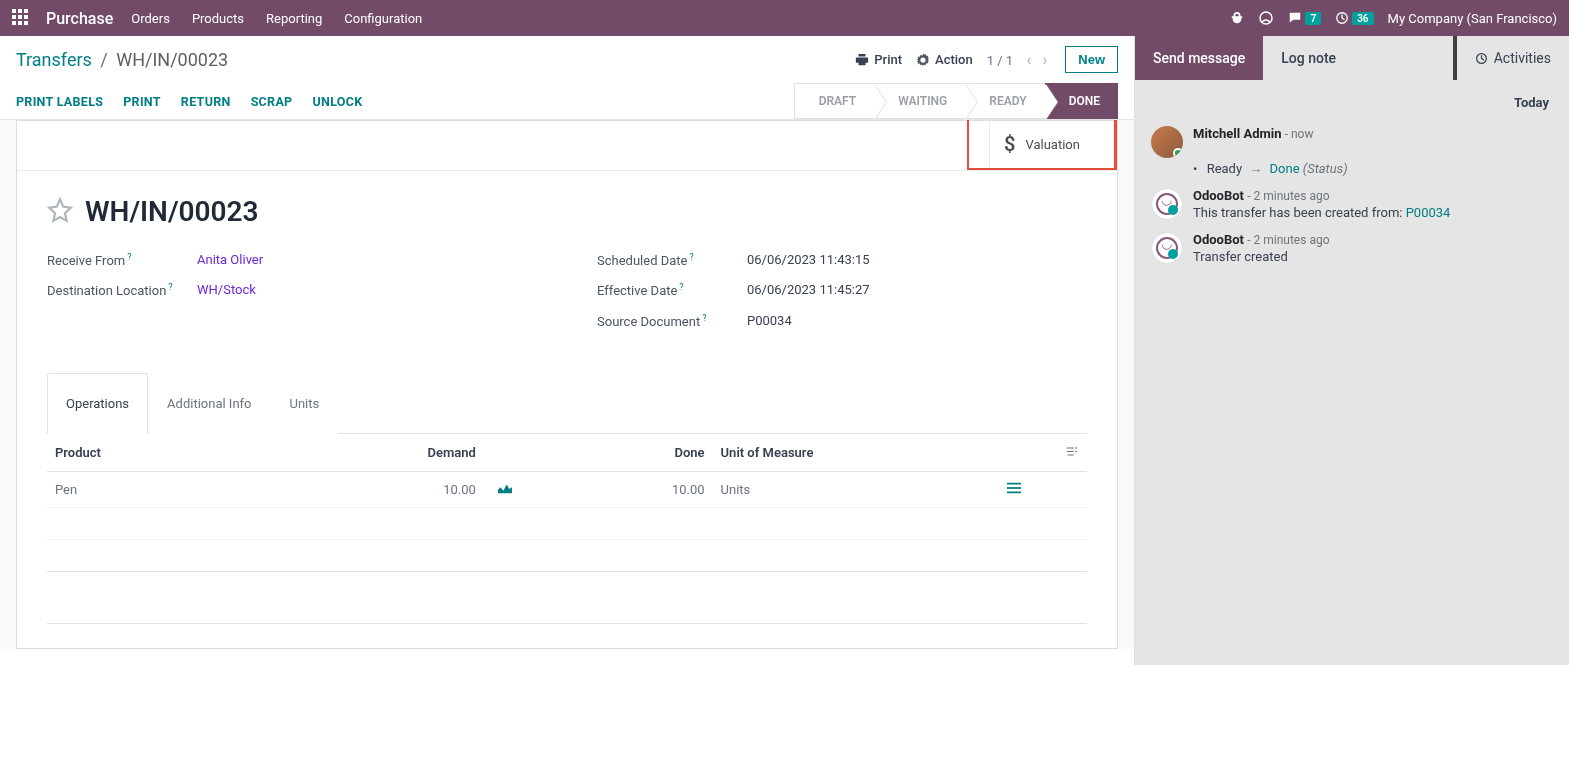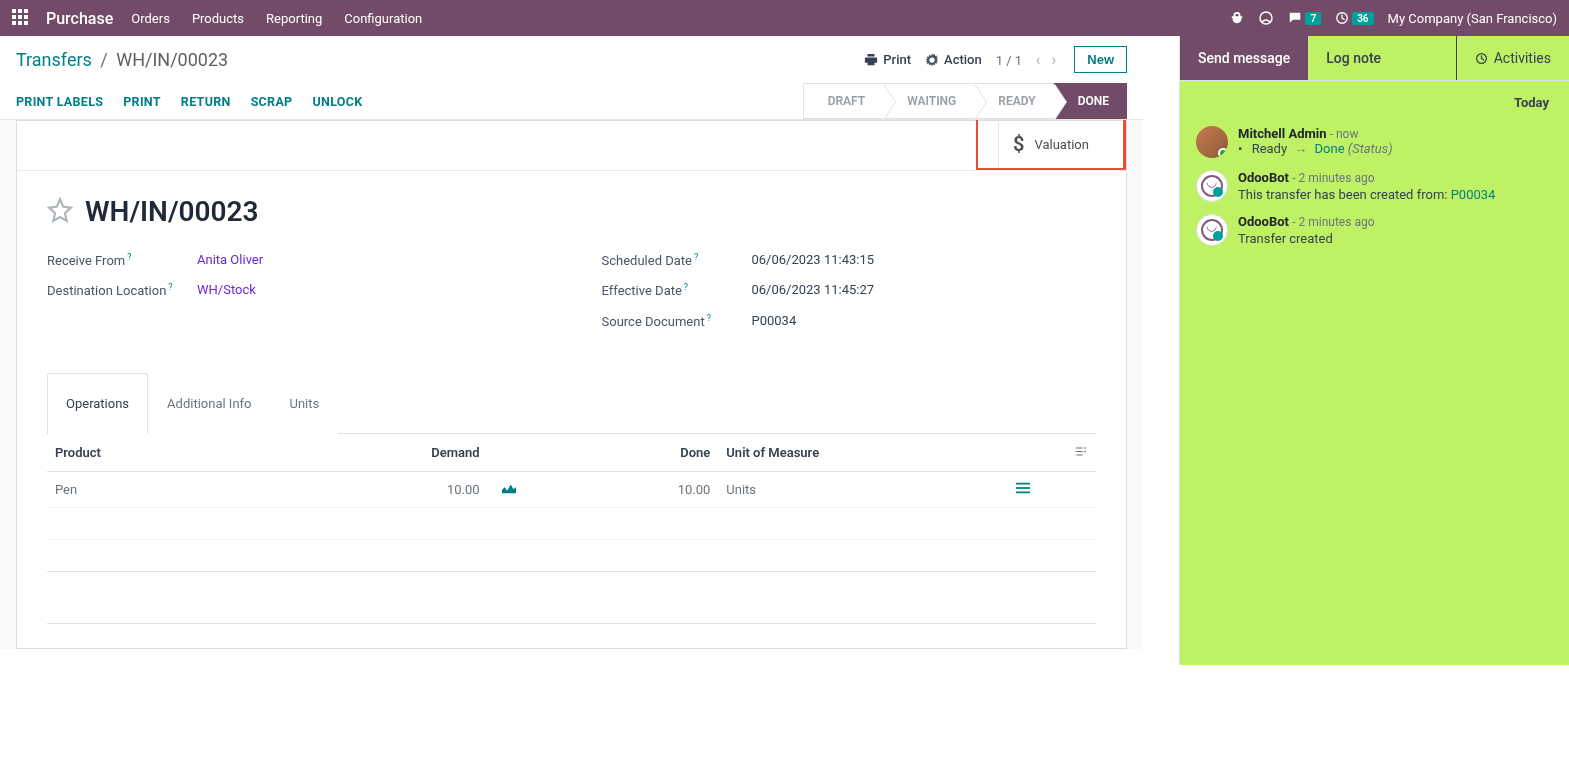--- a/index.html
+++ b/index.html
@@ -10,23 +10,23 @@
 .topnav-left { display: flex; align-items: center; gap: 18px; }
 .apps-icon svg { fill: #fff; }
 .topnav-brand { font-size: 16px; font-weight: 500; }
 .topnav-menu { display: flex; gap: 22px; font-size: 13px; justify-content: center; }
 .topnav-menu span { cursor: pointer; }
 .topnav-right { display: flex; align-items: center; gap: 14px; font-size: 13px; }
 .icon-btn { display: inline-flex; align-items: center; gap: 3px; cursor: pointer; }
 .badge { background: #00A09D; color: #fff; font-size: 10px; padding: 1px 5px; border-radius: 2px; font-weight: 600; }
 
 
-.wrap { display: flex; gap: 36px; }
+.wrap { display: flex; }
 .main { flex: 1; min-width: 0; }
-.chatter { width: 390px; border-left: 1px solid #dee2e6; background: #bef264; }
+.chatter { width: 435px; border-left: 1px solid #dee2e6; background: #e5e5e5; }
 
 
 .cp { padding: 10px 16px 0 16px; border-bottom: 1px solid #e5e5e5; position: relative; }
 .cp-row1 { display: flex; align-items: center; justify-content: space-between; }
 .breadcrumb { font-size: 18px; }
 .breadcrumb .bc-root { color: #017e84; cursor: pointer; }
 .breadcrumb .bc-sep { color: #6c757d; margin: 0 4px; }
 .breadcrumb .bc-cur { color: #5f5f5f; }
 .cp-right { display: flex; align-items: center; gap: 14px; }
 .print-btn, .action-btn { display: inline-flex; align-items: center; gap: 5px; color: #374151; cursor: pointer; font-weight: 500; }
@@ -88,37 +88,37 @@
 .settings-icon { float: right; cursor: pointer; color: #6b7280; }
 .empty-row td { height: 32px; border-bottom: 1px solid #f1f3f5; }
 .gap-row td { height: 32px; border-bottom: none; border-top: 1px solid #dee2e6; }
 .footer-row td { height: 52px; border-top: 1px solid #dee2e6; border-bottom: 1px solid #dee2e6; }
 
 
 .chatter-tabs { display: flex; border-bottom: 1px solid #dee2e6; }
 .ct-tab { padding: 14px 18px; font-size: 14px; cursor: pointer; display: flex; align-items: center; gap: 6px; }
 .ct-tab.primary { background: #714B67; color: #fff; font-weight: 500; }
 .ct-tab.log { color: #374151; font-weight: 500; }
-.ct-tab.act { color: #374151; border-left: 1px solid #404040; margin-left: auto; }
+.ct-tab.act { color: #374151; border-left: 4px solid #404040; margin-left: auto; }
 .date-sep { text-align: right; font-weight: 700; color: #374151; padding: 14px 20px 10px 20px; font-size: 13px; }
 .msg { display: flex; gap: 10px; padding: 6px 16px; }
 .avatar { width: 32px; height: 32px; border-radius: 50%; background: #ddd; flex-shrink: 0; display: flex; align-items: center; justify-content: center; overflow: hidden; }
 .avatar.bot { background: #fff; border: 1px solid #ddd; }
 .bot-face { width: 22px; height: 22px; border: 2px solid #875A7B; border-radius: 50%; position: relative; }
 .bot-face::before { content: "◡"; position: absolute; left: 3px; top: -3px; color: #875A7B; font-size: 13px; }
 .bot-heart { position: absolute; right: -2px; bottom: -2px; width: 10px; height: 10px; background: #00A09D; border-radius: 50%; }
 .user-avatar { background: linear-gradient(135deg, #c97b4a, #8b5a3c); position: relative; }
 .user-status { position: absolute; right: 0; bottom: 0; width: 10px; height: 10px; background: #28a745; border: 2px solid #fff; border-radius: 50%; }
 .msg-body { flex: 1; }
 .msg-head { font-size: 13px; }
 .msg-author { font-weight: 700; color: #212529; }
 .msg-time { color: #6c757d; font-size: 12px; }
 .msg-content { font-size: 13px; color: #374151; margin-top: 2px; }
 .msg-content .link { color: #017e84; cursor: pointer; }
-.status-change { margin-top: 0; font-size: 13px; color: #374151; }
+.status-change { margin-top: 20px; font-size: 13px; color: #374151; }
 .status-change .bullet { margin-right: 6px; }
 .status-change .arrow { margin: 0 4px; color: #6c757d; }
 .status-change .muted { color: #6c757d; font-style: italic; }
 </style>
 </head>
 <body>
 
 <div class="topnav">
   <div class="topnav-left">
     <span class="apps-icon">

